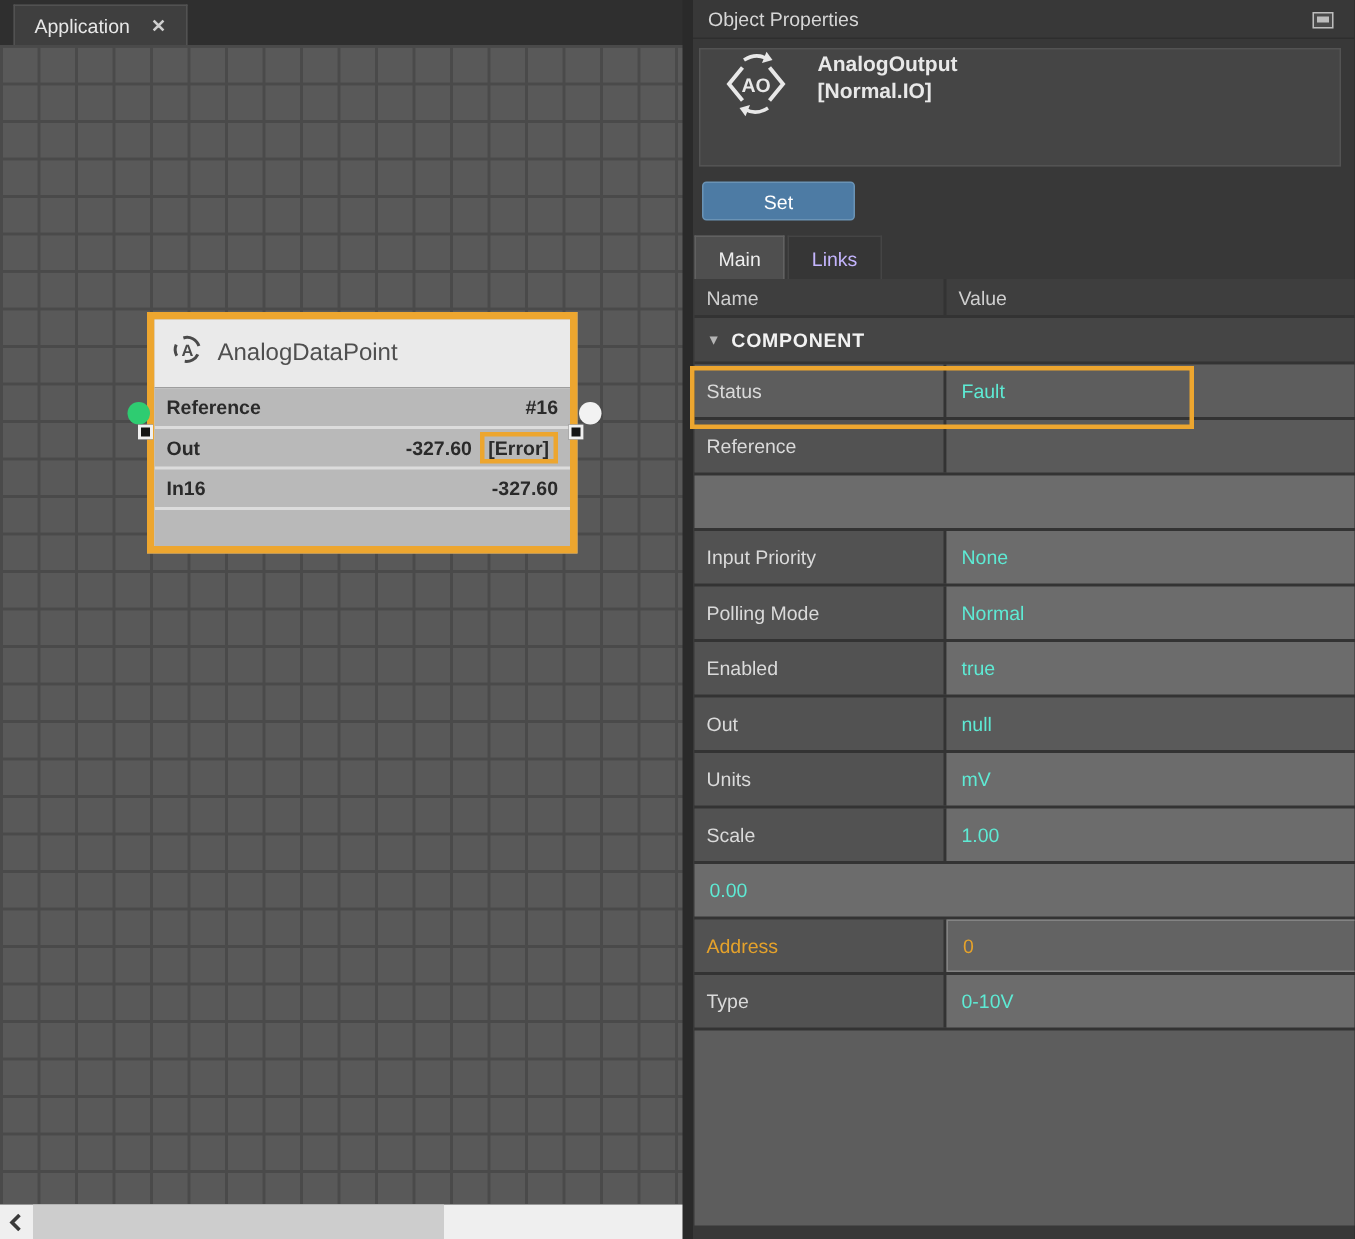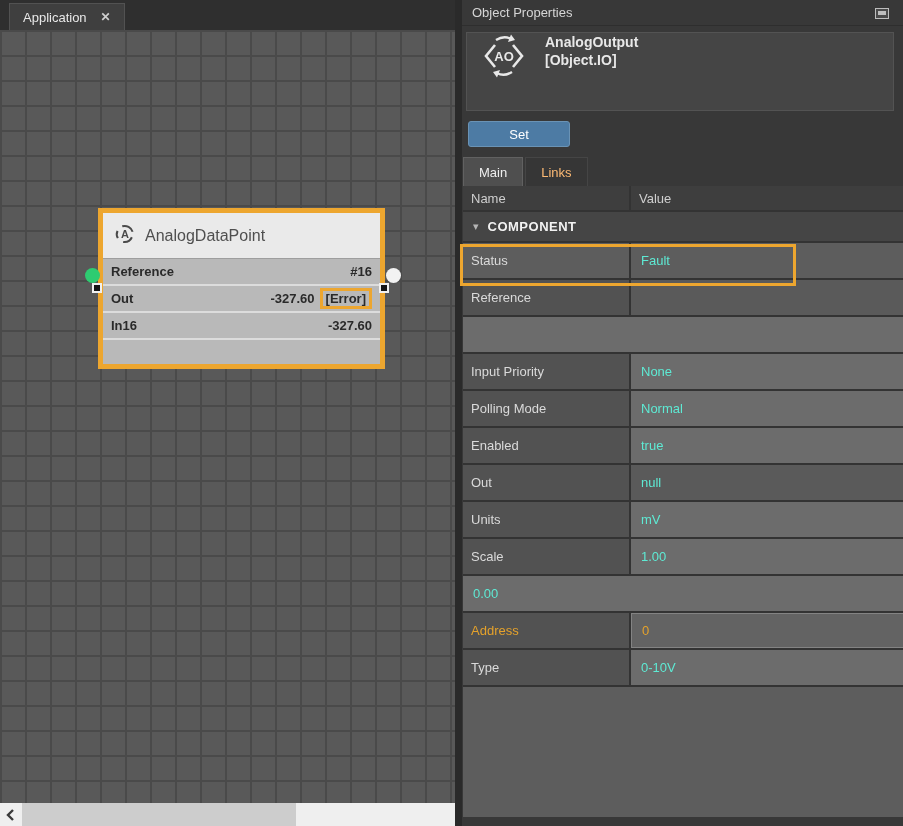--- a/index.html
+++ b/index.html
@@ -83,21 +83,21 @@
   .object-names { display:flex; flex-direction:column; line-height:18px; }
   .object-names span { font-weight:bold; font-size:14px; color:#e8e8e8; }
 
   .set-btn { position:absolute; left:6px; top:121px; width:102px; height:26px;
     background:#4d7ba4; border:1px solid #6a93b5; border-radius:3px;
     color:#ffffff; font-size:13px; font-family:"Liberation Sans",sans-serif; cursor:pointer; }
 
   .tabs { position:absolute; left:1px; top:157px; height:29px; display:flex; gap:2px; }
   .tab { height:29px; padding:0 15px; display:flex; align-items:center; font-size:13px; cursor:pointer; }
   .tab.active { background:#4f4f4f; color:#eeeeee; border:1px solid #616161; border-bottom:none; }
-  .tab.inactive { background:#363636; color:#fdba74; border:1px solid #454545; border-bottom:none; }
+  .tab.inactive { background:#363636; color:#c4b5fd; border:1px solid #454545; border-bottom:none; }
 
   
   .prop-table { position:absolute; left:1px; top:186px; width:493px;text-align:center; }
   .pt-header { display:flex; height:26px; background:#3e3e3e; border-bottom:2px solid #333333; }
   .pt-header .cell { font-size:13px; color:#cfcfcf; display:flex; align-items:center; padding-left:8px; }
   .col-name { width:168px; border-right:2px solid #333333; }
   .col-value { flex:1; }
   .pt-group { height:31px; background:#454545; border-bottom:2px solid #333333;
     display:flex; align-items:center; gap:9px; padding-left:10px; }
   .pt-group .caret { color:#b5b5b5; font-size:11px; }
@@ -199,21 +199,21 @@
         <polyline points="32,12 41,23 32,34" stroke="#e8e8e8" stroke-width="2.6" fill="none"></polyline>
         <text x="23" y="28" font-size="13" font-weight="bold" text-anchor="middle" fill="#e8e8e8">AO</text>
         <path d="M 15 7 Q 23 2 30 6" stroke="#e8e8e8" stroke-width="2.4" fill="none"></path>
         <polygon points="30,1.5 34,7 27,9" fill="#e8e8e8"></polygon>
         <path d="M 31 39 Q 23 44 16 40" stroke="#e8e8e8" stroke-width="2.4" fill="none"></path>
         <polygon points="16,44.5 12,39 19,37" fill="#e8e8e8"></polygon>
       </svg>
     </span>
     <span class="object-names">
       <span>AnalogOutput</span>
-      <span>[Object.IO]</span>
+      <span>[Normal.IO]</span>
     </span>
   </div>
 
   <button class="set-btn">Set</button>
 
   <div class="tabs">
     <div class="tab active">Main</div>
     <div class="tab inactive">Links</div>
   </div>
 

